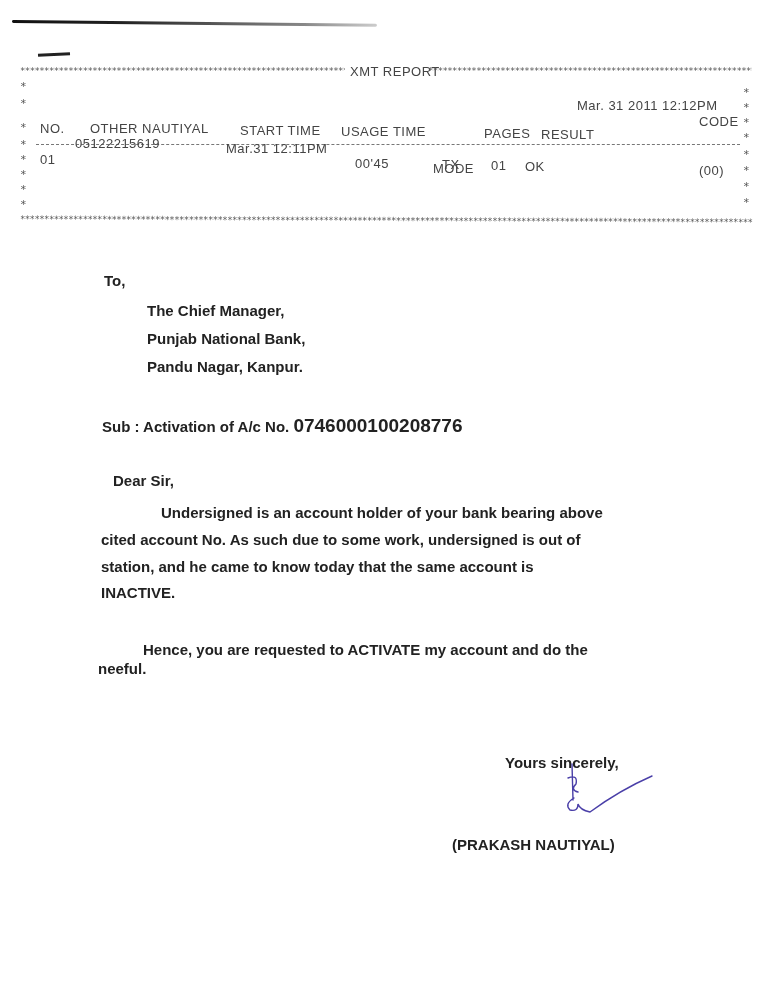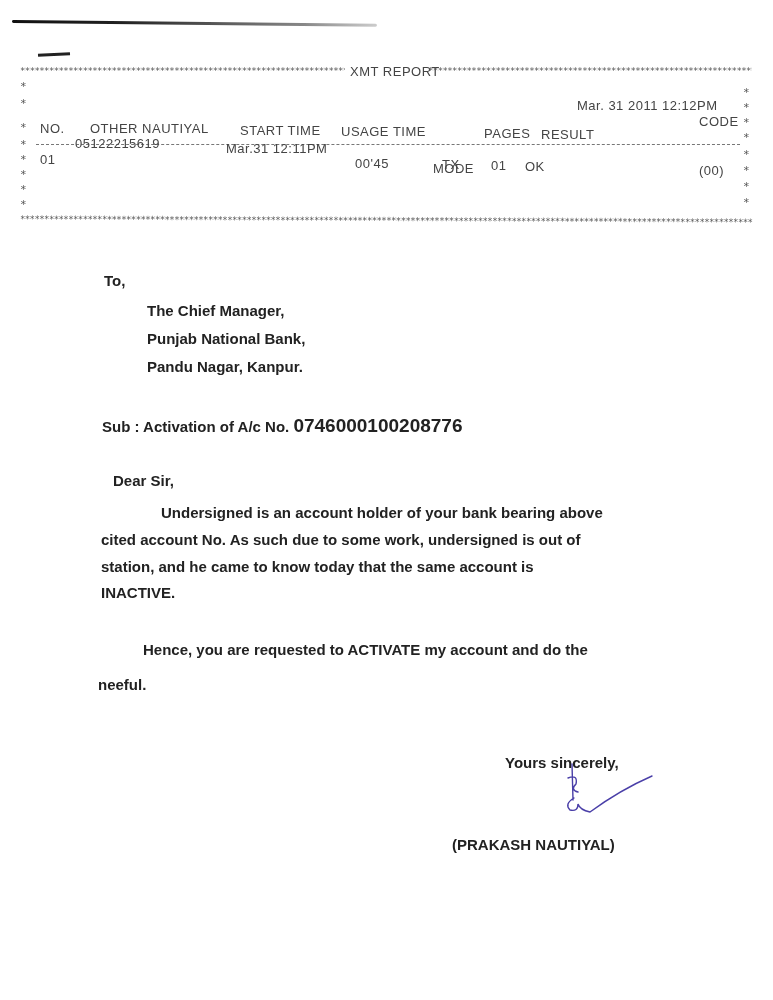--- a/index.html
+++ b/index.html
@@ -87,21 +87,21 @@
 
 <div>
   <div class="sans p" style="left:161px; top:504px;">Undersigned is an account holder of your bank bearing above</div>
   <div class="sans p" style="left:101px; top:531px;">cited account No. As such due to some work, undersigned is out of</div>
   <div class="sans p" style="left:101px; top:558px;">station, and he came to know today that the same account is</div>
   <div class="sans p" style="left:101px; top:584px;">INACTIVE.</div>
 </div>
 
 <div>
   <div class="sans p" style="left:143px; top:641px;">Hence, you are requested to ACTIVATE my account and do the</div>
-  <div class="sans p" style="left:98px; top:676px;">neeful.</div>
+  <div class="sans p" style="left:98px; top:660px;">neeful.</div>
 </div>
 
 <div class="sans p" style="left:505px; top:754px;">Yours sincerely,</div>
 
 <svg style="position:absolute; left:560px; top:760px;" width="100" height="60" viewBox="0 0 100 60">
   <path d="M 12 4 L 13 40 M 8 18 Q 18 14 16 24 Q 10 30 18 32 M 14 38 Q 4 44 10 50 Q 18 52 18 44 Q 20 50 30 52 Q 60 30 92 16" fill="none" stroke="#4a3fa8" stroke-width="1.4" stroke-linecap="round"></path>
 </svg>
 
 <div class="sans p" style="left:452px; top:836px;">(PRAKASH NAUTIYAL)</div>
 

